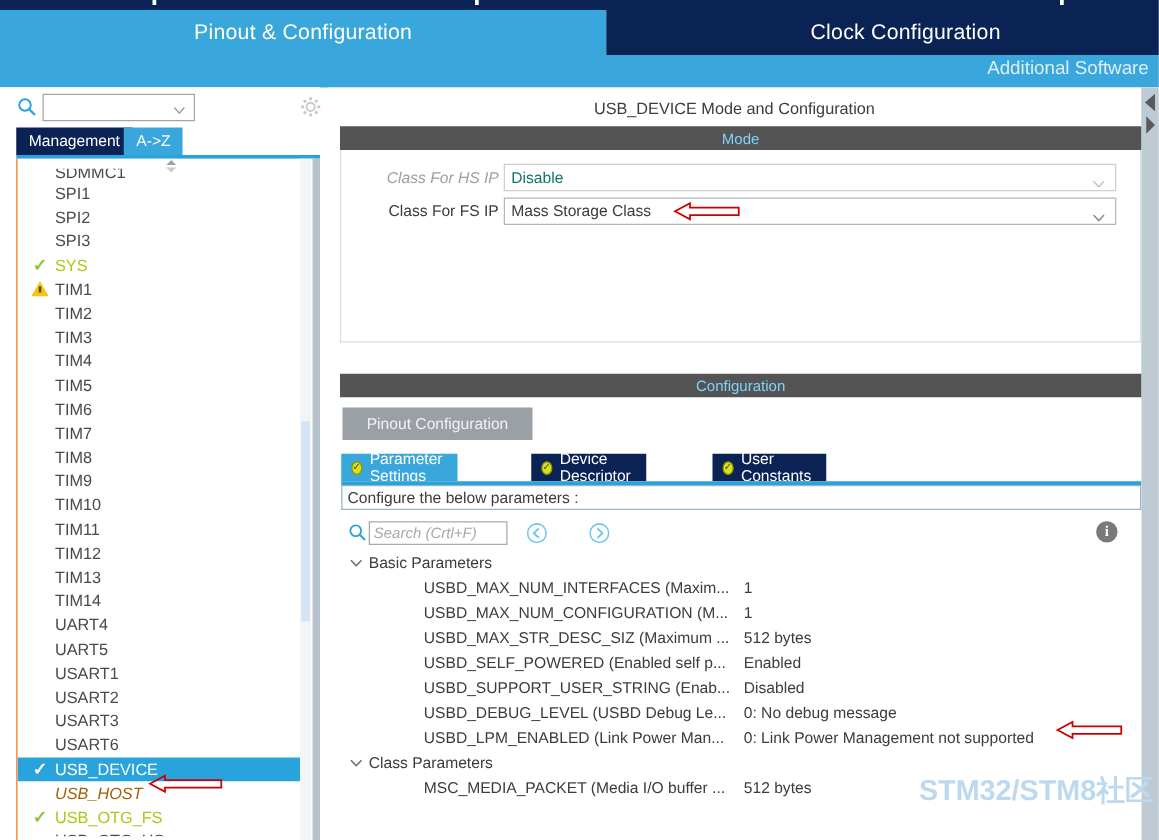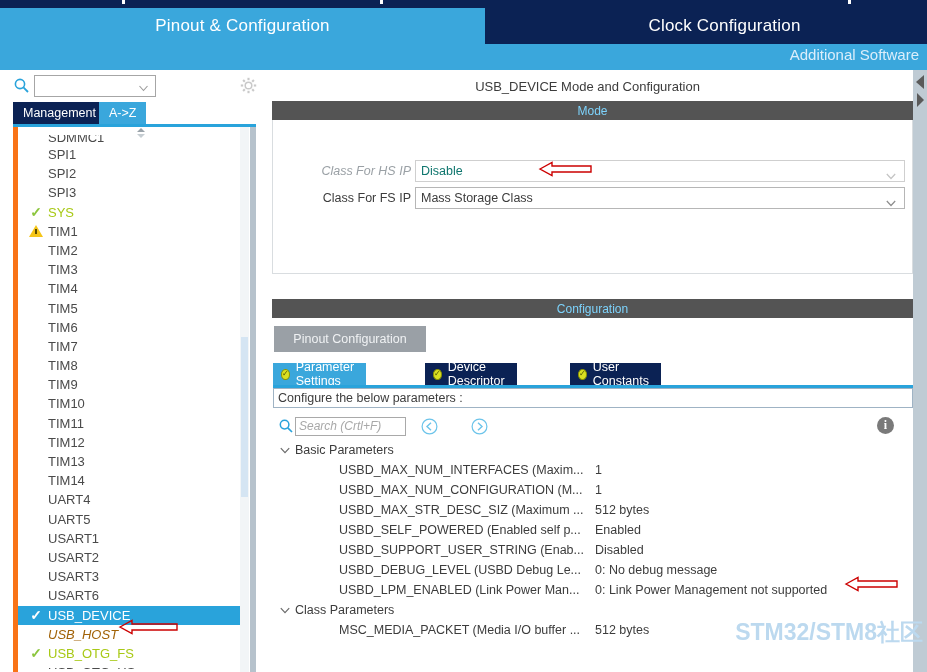--- a/index.html
+++ b/index.html
@@ -74,21 +74,21 @@
   }
   .cat-categories{ left:13px; background:#0b2254; }
   .cat-az{ left:99px; background:#3aa7dc; }
   .catline{
     position:absolute; left:13px; top:54px; width:243px; height:3px; background:#29a3db;
   }
 
   
   .listwrap{
     position:absolute; left:13px; top:57px; width:243px; height:545px;
-    background:#ffffff; border-left:5px solid #f97316; overflow:hidden;
+    background:#ffffff; border-left:1px solid #f97316; overflow:hidden;
   }
   .spinner{
     position:absolute; left:116px; top:0px; width:14px; height:12px;
   }
   .list{
     position:absolute; left:0; top:8px; width:228px;
   }
   .li{
     position:relative; height:19.2px; line-height:19.2px;
     padding-left:30px; font-size:13px; color:#4a4a4a; white-space:nowrap;
@@ -145,21 +145,21 @@
     display:flex; align-items:center; justify-content:center;
   }
   .band-mode{ top:31px; }
   .band-config{ top:229px; }
 
   .modebox{
     position:absolute; left:10px; top:50px; width:641px; height:154px;
     border:1px solid #d9dde0; border-top:none; background:#ffffff;
   }
   .formrow{
-    position:absolute; left:12px; height:24px; width:641px;margin-top:29px;
+    position:absolute; left:0; height:24px; width:641px;
   }
   .formrow .lbl{
     position:absolute; left:14px; top:0; height:24px; line-height:24px;
     font-size:12.5px; text-align:right; width:112px;
   }
   .formrow .lbl.disabled{ color:#9aa0a5; font-style:italic; }
   .formrow .sel{
     position:absolute; left:130px; top:1px; width:490px; height:22px;
     border:1px solid #b6b6b6; background:#ffffff; font-size:12.5px;
     line-height:20px; padding-left:5px; color:#3c3c3c;

